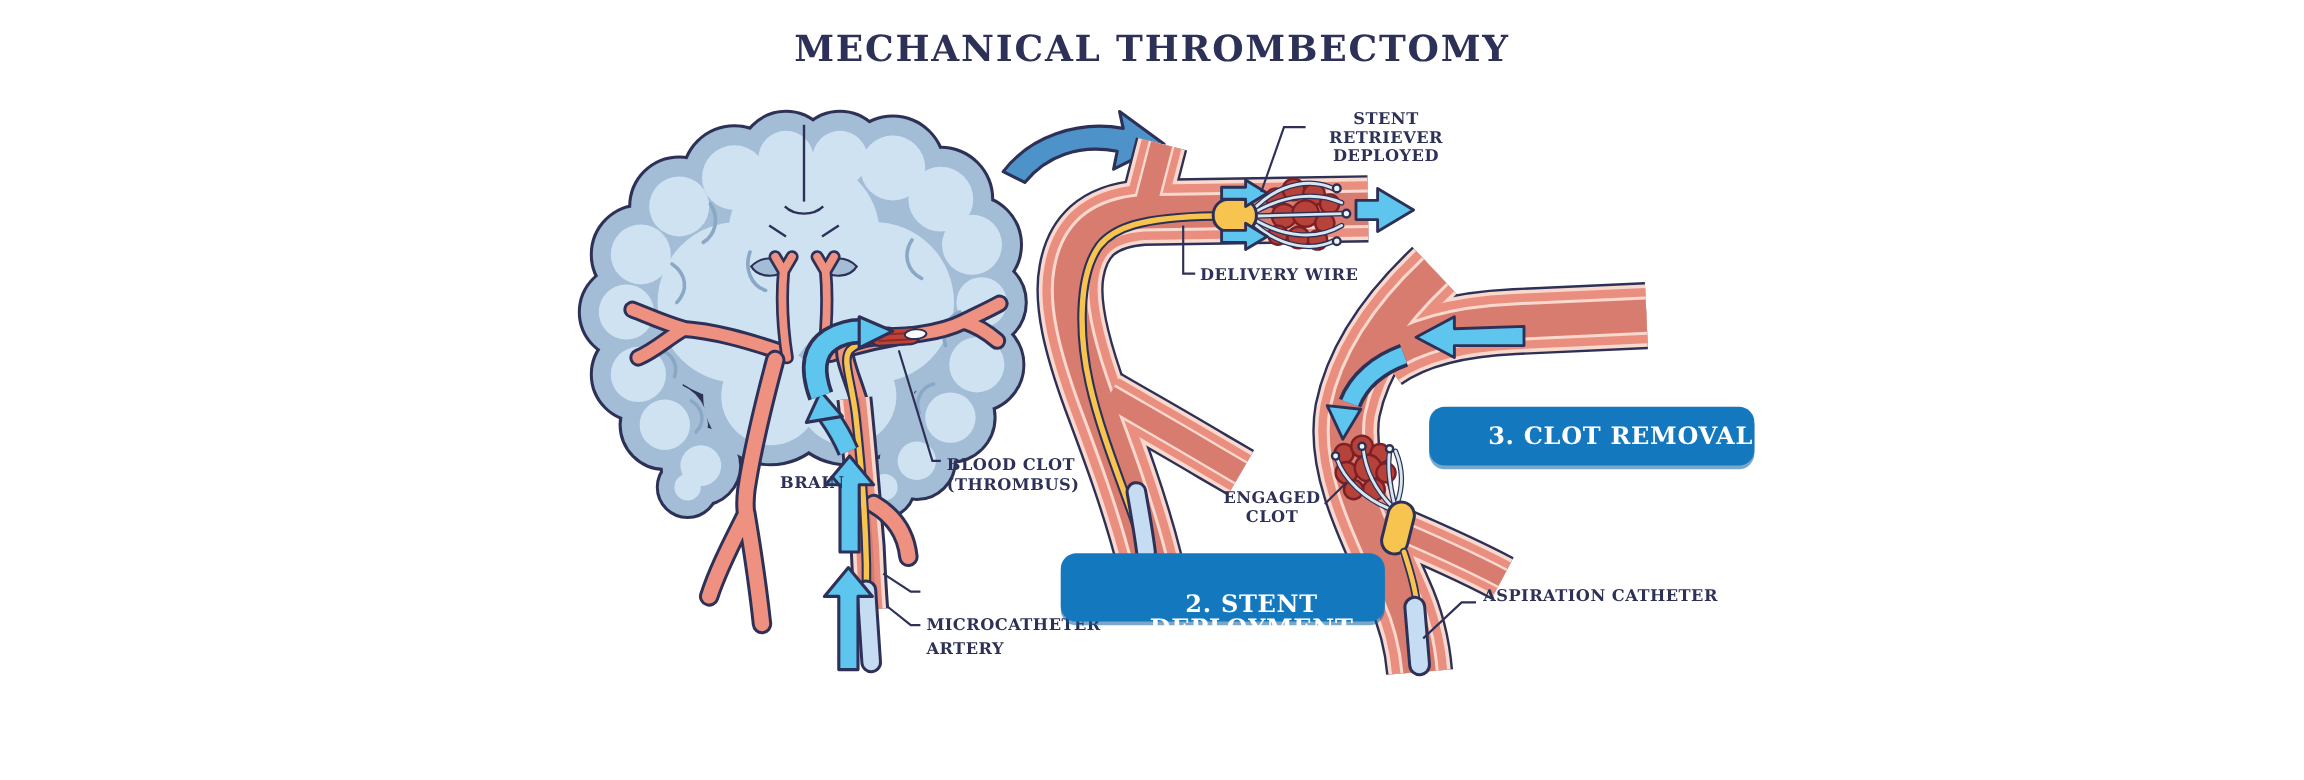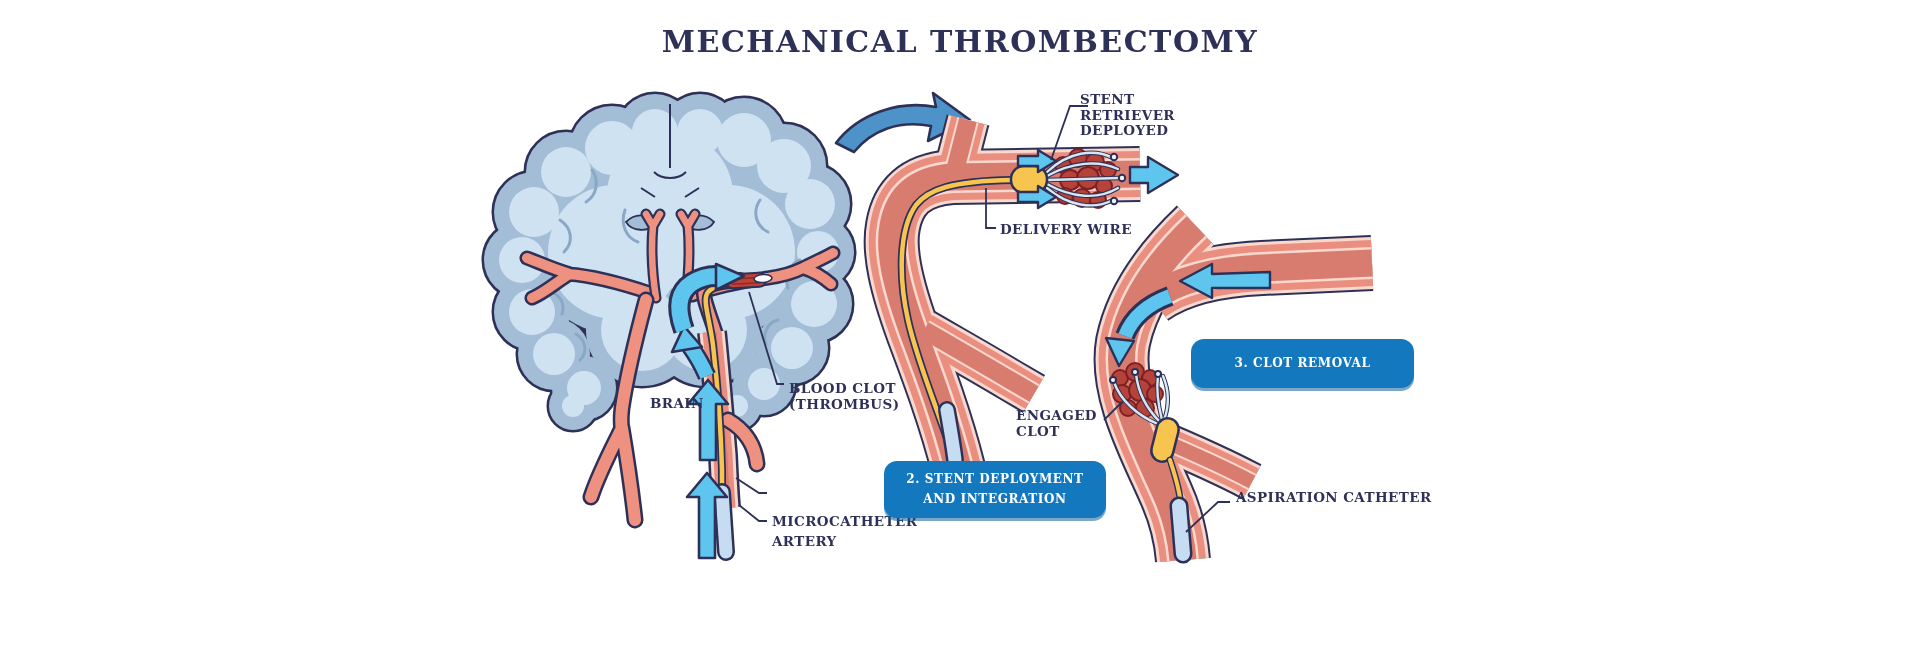--- a/index.html
+++ b/index.html
@@ -3,28 +3,28 @@
 <meta charset="utf-8">
 <style>
   html,body{margin:0;padding:0;background:#fff;}
   .canvas{position:relative;width:1920px;height:650px;background:#ffffff;overflow:hidden;
           font-family:"DejaVu Serif","Liberation Serif",serif;}
   svg{position:absolute;left:0;top:0;}
   .title{position:absolute;left:0;right:0;top:24px;text-align:center;
          font-size:30px;font-weight:bold;letter-spacing:1.5px;color:#2e3157;}
   .label{position:absolute;font-size:13.5px;font-weight:bold;letter-spacing:.4px;
          color:#2e3157;white-space:nowrap;line-height:15.5px;}
-  .label.centered{text-align:left;white-space:normal;}
+  .label.centered{text-align:center;white-space:normal;}
   .btn{position:absolute;background:#1478be;color:#ffffff;border-radius:13px;
-       font-size:12px;font-weight:bold;letter-spacing:.6px;text-align:center;
-       box-shadow:0 3px 0 rgba(14,95,156,.55);cursor:pointer;}
+       font-size:20px;font-weight:bold;letter-spacing:.6px;text-align:center;
+       box-shadow:0 3px 0 rgba(14,95,156,.55);cursor:pointer;padding-left:48px;}
   .btn span{display:block;}
   #b1{left:567px;top:577px;width:229px;height:43px;line-height:43px;}
   #b2{left:884px;top:461px;width:222px;height:57px;padding-top:0;}
-  #b2 span{line-height:19.5px;}
+  #b2 span{line-height:19.5px;margin-top:24px;}
   #b2 .pad{padding-top:9px;}
   #b3{left:1191px;top:339px;width:223px;height:49px;line-height:49px;}
   .two-line span{display:block;}
 </style>
 </head>
 <body>
 
 <div class="canvas">
 
 <svg width="1920" height="650" viewBox="0 0 1920 650">

